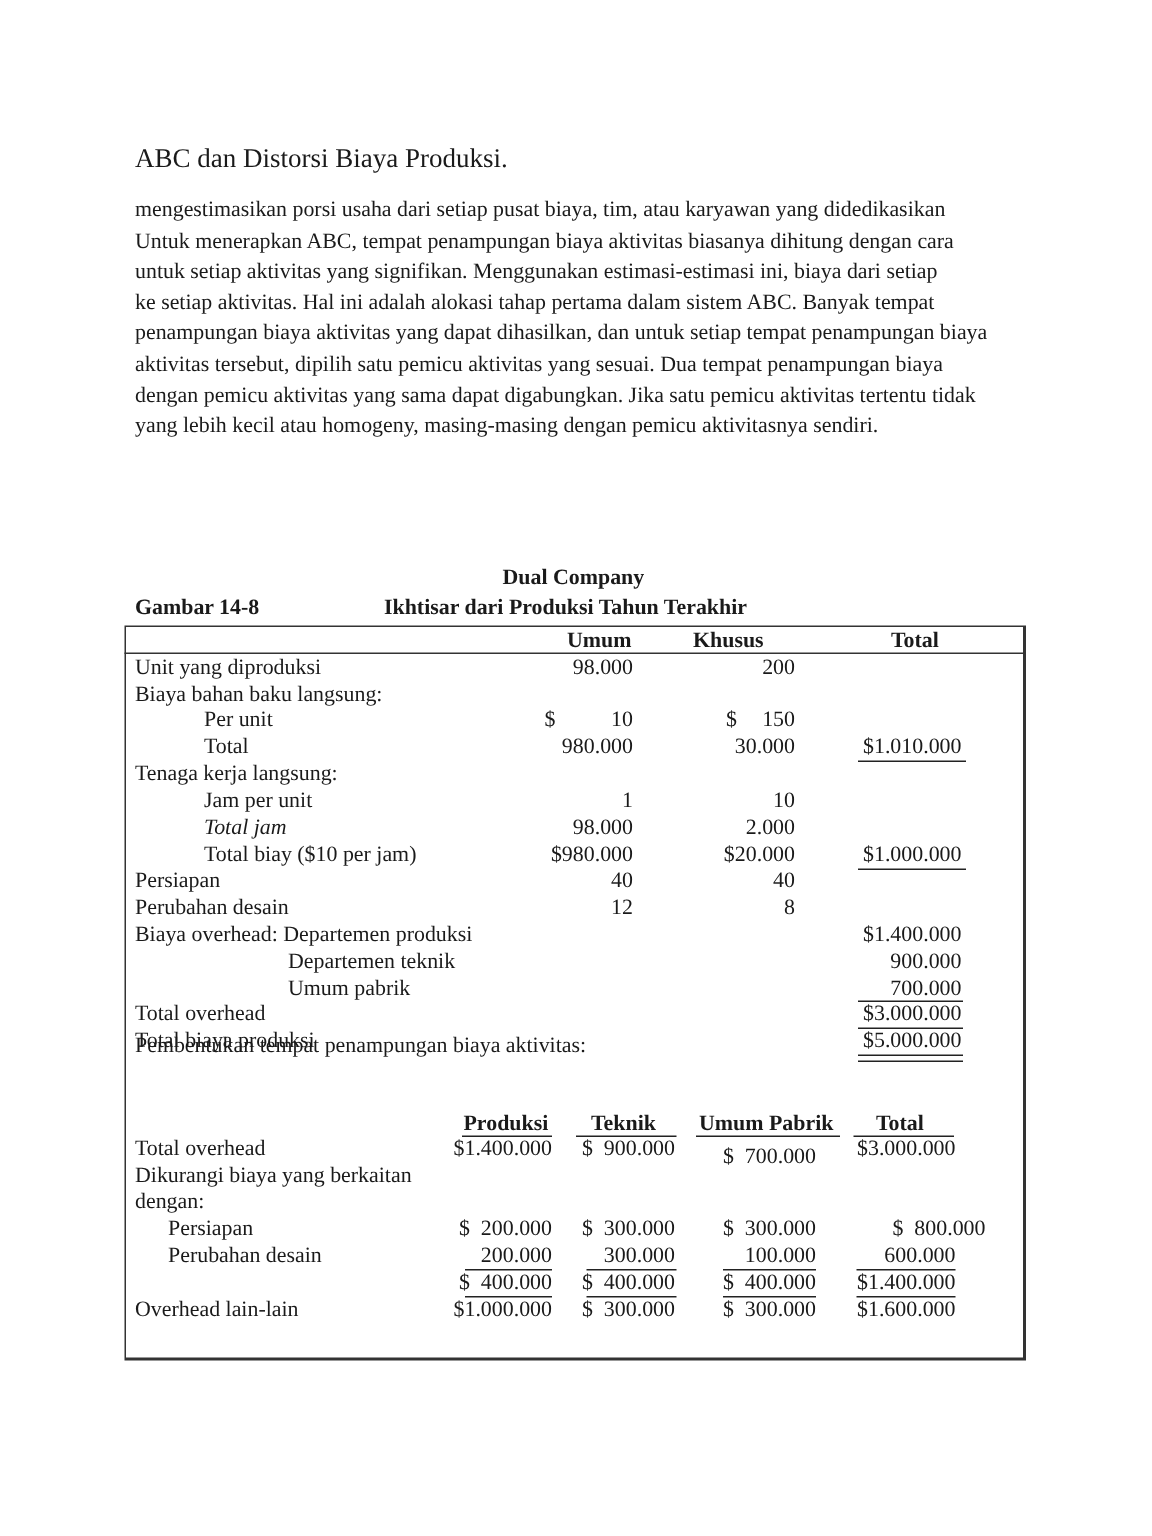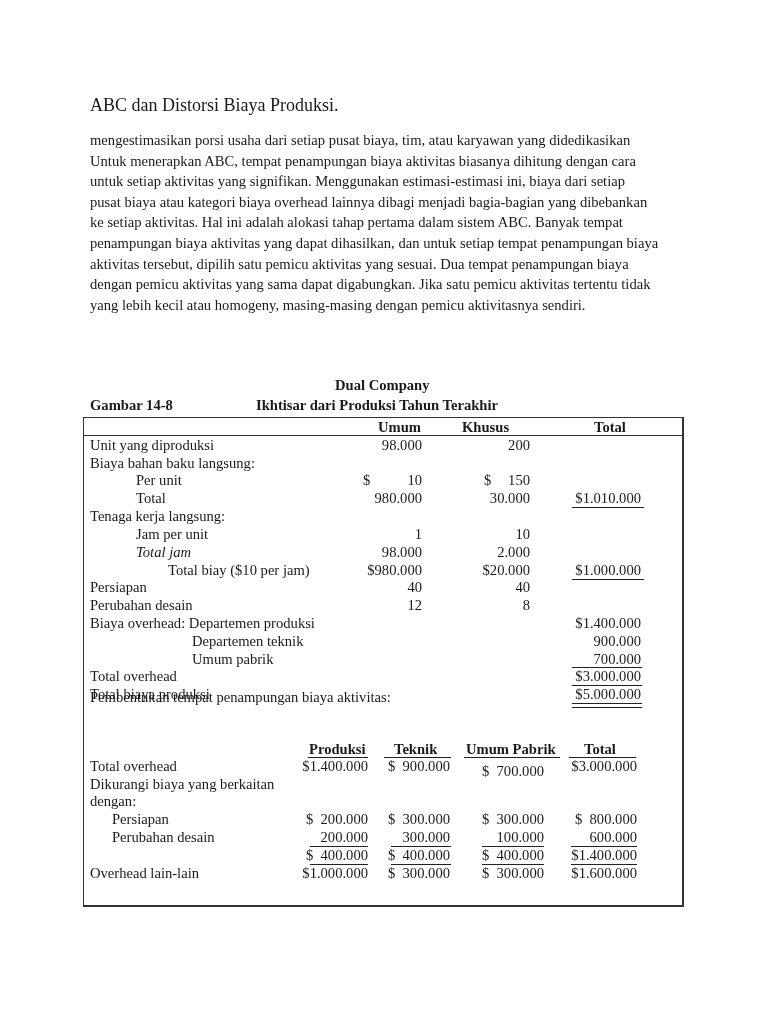--- a/index.html
+++ b/index.html
@@ -37,21 +37,20 @@
 </style>
 </head>
 <body>
 
 <div class="title">ABC dan Distorsi Biaya Produksi.</div>
 
 <div class="para">
   <div>mengestimasikan porsi usaha dari setiap pusat biaya, tim, atau karyawan yang didedikasikan</div>
   <div>Untuk menerapkan ABC, tempat penampungan biaya aktivitas biasanya dihitung dengan cara</div>
   <div>untuk setiap aktivitas yang signifikan. Menggunakan estimasi-estimasi ini, biaya dari setiap</div>
-  <div>pusat biaya atau kategori biaya overhead lainnya dibagi menjadi bagia-bagian yang dibebankan</div>
   <div>ke setiap aktivitas. Hal ini adalah alokasi tahap pertama dalam sistem ABC. Banyak tempat</div>
   <div>penampungan biaya aktivitas yang dapat dihasilkan, dan untuk setiap tempat penampungan biaya</div>
   <div>aktivitas tersebut, dipilih satu pemicu aktivitas yang sesuai. Dua tempat penampungan biaya</div>
   <div>dengan pemicu aktivitas yang sama dapat digabungkan. Jika satu pemicu aktivitas tertentu tidak</div>
   <div>yang lebih kecil atau homogeny, masing-masing dengan pemicu aktivitasnya sendiri.</div>
 </div>
 
 <div class="t b" style="left:335px; top:376px;">Dual Company</div>
 <div class="fig-label">Gambar 14-8</div>
 <div class="fig-title">Ikhtisar dari Produksi Tahun Terakhir</div>
@@ -87,21 +86,21 @@
     <div class="t r" style="left: 410px; width: 120px; top: 507px;"></div>
     <div class="t r" style="left: 521px; width: 120px; top: 507px;"></div>
     <div class="t" style="left: 136px; top: 525px;">Jam per unit</div>
     <div class="t r" style="left: 302px; width: 120px; top: 525px;">1</div>
     <div class="t r" style="left: 410px; width: 120px; top: 525px;">10</div>
     <div class="t r" style="left: 521px; width: 120px; top: 525px;"></div>
     <div class="t" style="left: 136px; top: 543px; font-style: italic;">Total jam</div>
     <div class="t r" style="left: 302px; width: 120px; top: 543px;">98.000</div>
     <div class="t r" style="left: 410px; width: 120px; top: 543px;">2.000</div>
     <div class="t r" style="left: 521px; width: 120px; top: 543px;"></div>
-    <div class="t" style="left: 136px; top: 561px; margin-left: 32px;">Total biay ($10 per jam)</div>
+    <div class="t" style="left: 136px; top: 561px;">Total biay ($10 per jam)</div>
     <div class="t r" style="left: 302px; width: 120px; top: 561px;">$980.000</div>
     <div class="t r" style="left: 410px; width: 120px; top: 561px;">$20.000</div>
     <div class="t r" style="left: 521px; width: 120px; top: 561px;">$1.000.000</div>
     <div class="t" style="left: 90px; top: 578px;">Persiapan</div>
     <div class="t r" style="left: 302px; width: 120px; top: 578px;">40</div>
     <div class="t r" style="left: 410px; width: 120px; top: 578px;">40</div>
     <div class="t r" style="left: 521px; width: 120px; top: 578px;"></div>
     <div class="t" style="left: 90px; top: 596px;">Perubahan desain</div>
     <div class="t r" style="left: 302px; width: 120px; top: 596px;">12</div>
     <div class="t r" style="left: 410px; width: 120px; top: 596px;">8</div>
@@ -157,21 +156,21 @@
     <div class="t r" style="left: 527px; width: 110px; top: 775px;"></div>
     <div class="t" style="left: 90px; top: 792px;">dengan:</div>
     <div class="t r" style="left: 258px; width: 110px; top: 792px;"></div>
     <div class="t r" style="left: 340px; width: 110px; top: 792px;"></div>
     <div class="t r" style="left: 434px; width: 110px; top: 792px;"></div>
     <div class="t r" style="left: 527px; width: 110px; top: 792px;"></div>
     <div class="t" style="left: 112px; top: 810px;">Persiapan</div>
     <div class="t r" style="left: 258px; width: 110px; top: 810px;">$  200.000</div>
     <div class="t r" style="left: 340px; width: 110px; top: 810px;">$  300.000</div>
     <div class="t r" style="left: 434px; width: 110px; top: 810px;">$  300.000</div>
-    <div class="t r" style="left: 527px; width: 110px; top: 810px;">$  800.000</div>
+    <div class="t r" style="left: 527px; width: 110px; top: 810px; padding-left: 20px;">$  800.000</div>
     <div class="t" style="left: 112px; top: 828px;">Perubahan desain</div>
     <div class="t r" style="left: 258px; width: 110px; top: 828px;">200.000</div>
     <div class="t r" style="left: 340px; width: 110px; top: 828px;">300.000</div>
     <div class="t r" style="left: 434px; width: 110px; top: 828px;">100.000</div>
     <div class="t r" style="left: 527px; width: 110px; top: 828px;">600.000</div>
     <div class="t" style="left: 90px; top: 846px;"></div>
     <div class="t r" style="left: 258px; width: 110px; top: 846px;">$  400.000</div>
     <div class="t r" style="left: 340px; width: 110px; top: 846px;">$  400.000</div>
     <div class="t r" style="left: 434px; width: 110px; top: 846px;">$  400.000</div>
     <div class="t r" style="left: 527px; width: 110px; top: 846px;">$1.400.000</div>

